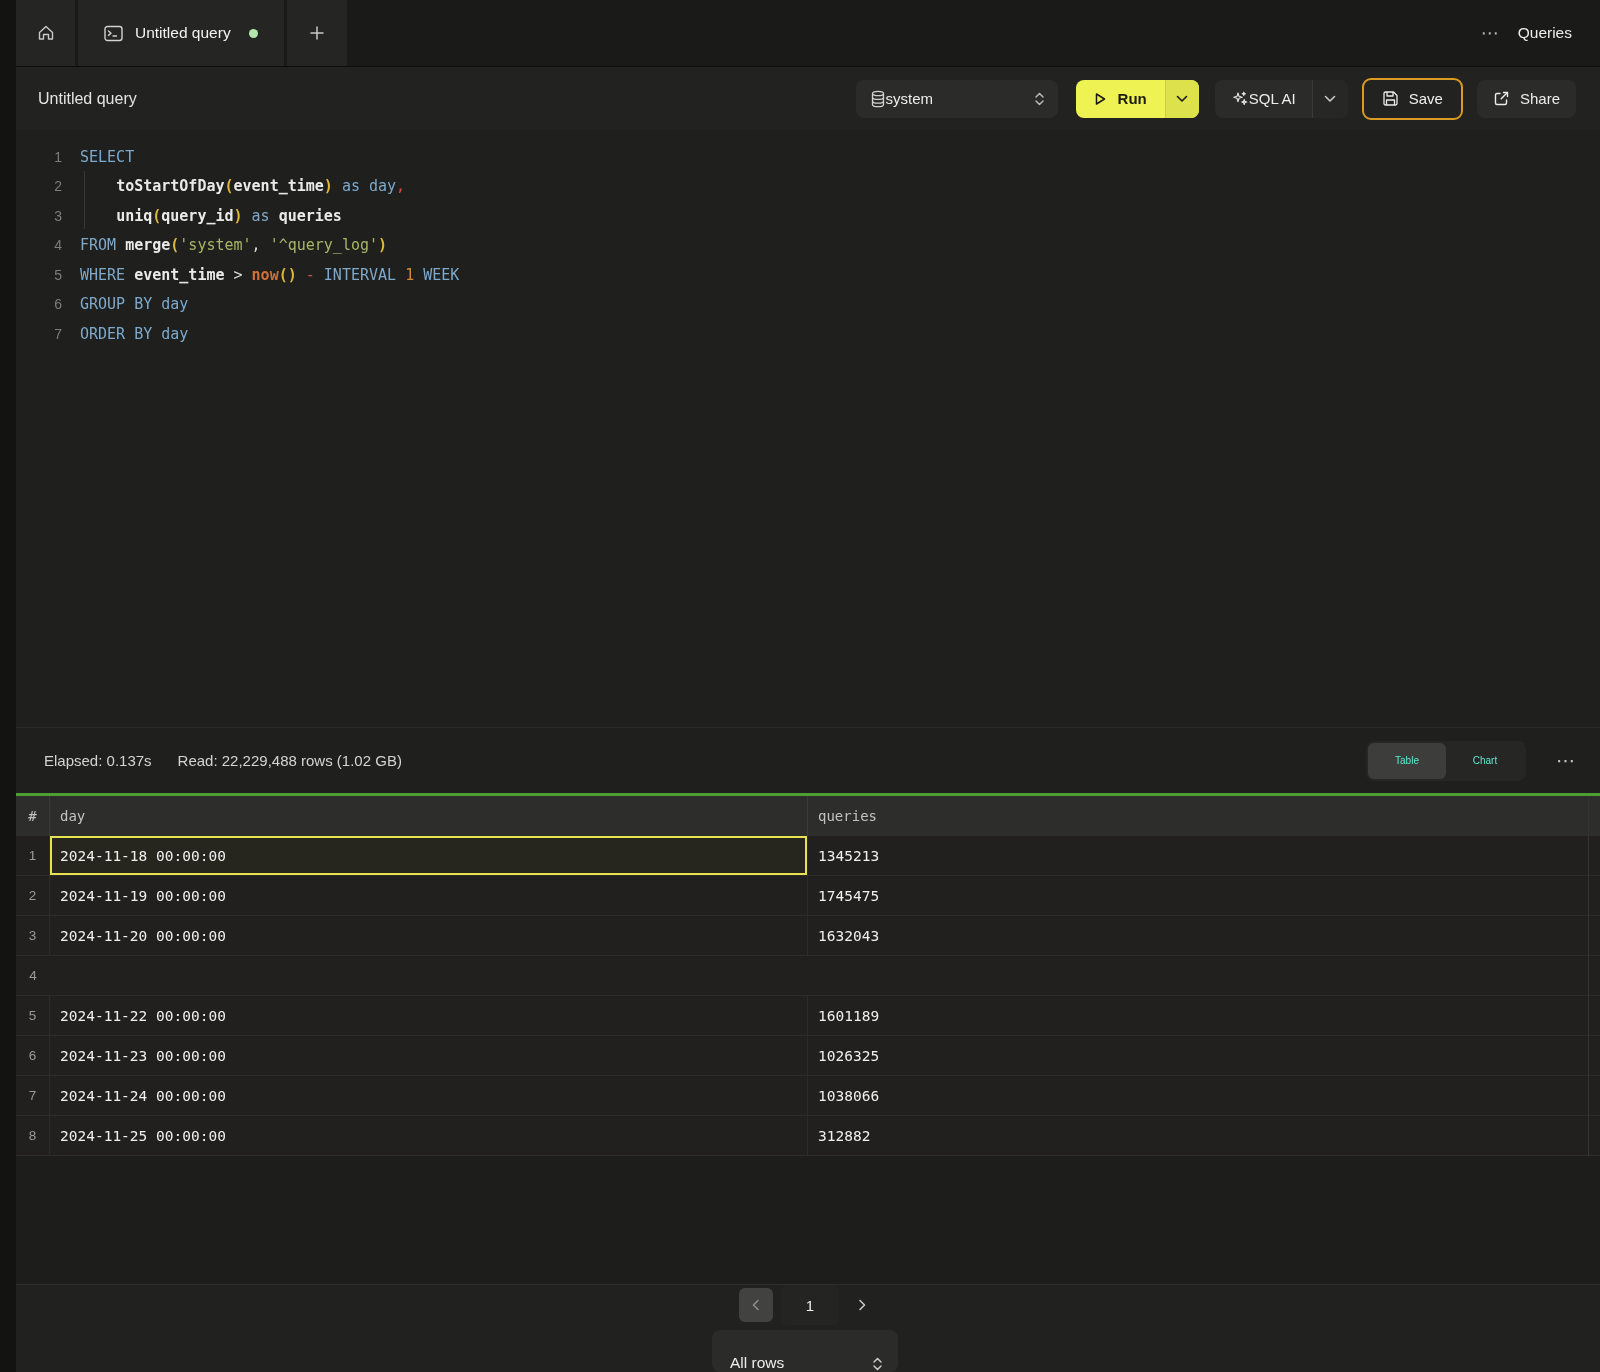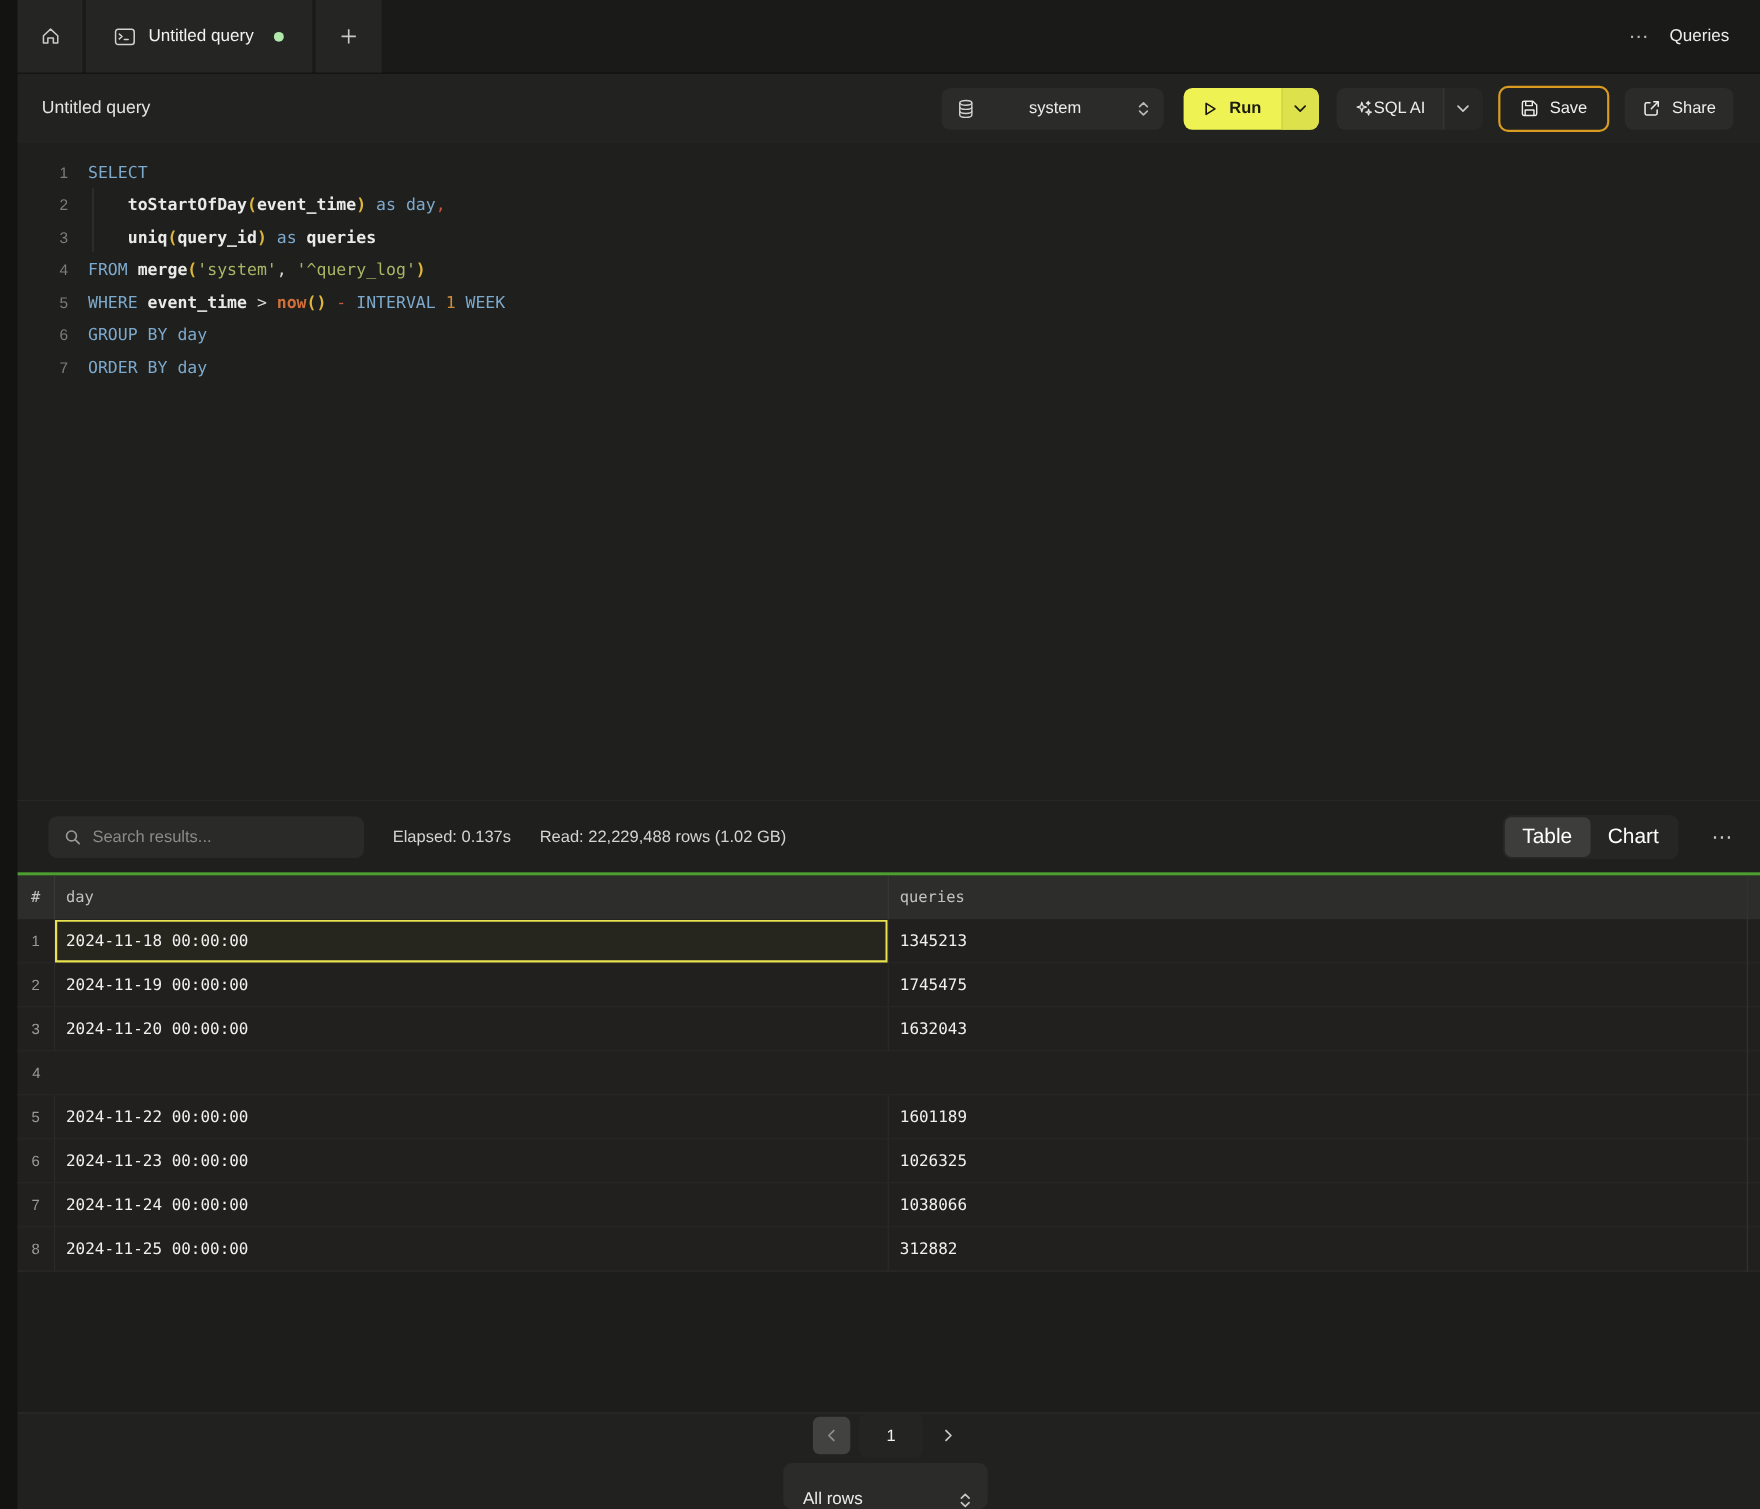--- a/index.html
+++ b/index.html
@@ -24,21 +24,21 @@
   .plus-btn { width:60px; cursor:pointer; color:#c9c9c7; }
   .tabbar-spacer { flex:1; }
   .tabbar-right { display:flex; align-items:center; gap:18px; padding-right:28px; }
   .ellipsis-glyph { color:#b5b5b3; font-size:18px; letter-spacing:1px; cursor:pointer; }
   .queries-label { font-size:15.5px; color:#ececea; cursor:pointer; }
 
   
   .toolbar { height:63px; background:#222220; display:flex; align-items:center; padding:0 24px 0 22px; gap:14px; }
   .doc-title { font-size:16px; color:#e4e4e2; flex:1; }
   .ctl { height:38px; border-radius:8px; display:flex; align-items:center; font-size:15px; }
-  .db-select { background:#2b2b29; width:202px; padding:0 12px 0 14px; gap:10px; cursor:pointer; margin-right:4px;text-align:center; }
+  .db-select { background:#2b2b29; width:202px; padding:0 12px 0 14px; cursor:pointer; margin-right:4px; }
   .db-select .lbl { flex:1; color:#ececea; }
   .icon { display:inline-flex; align-items:center; justify-content:center; }
   .icon svg { display:block; }
   .run-btn { background:#eef353; color:#1b1b10; font-weight:bold; overflow:hidden; padding:0; cursor:pointer; margin-right:2px;}
   .run-main { display:flex; align-items:center; gap:10px; padding:0 18px 0 16px; height:100%; }
   .run-caret { width:34px; height:100%; background:#dce14c; display:flex; align-items:center; justify-content:center; border-left:1px solid #c9ce45; cursor:pointer; }
   .sqlai-btn { background:#2b2b29; overflow:hidden; padding:0; cursor:pointer; }
   .sqlai-main { display:flex; align-items:center; padding:0 16px; height:100%; color:#ececea; }
   .sqlai-caret { width:36px; height:100%; display:flex; align-items:center; justify-content:center; border-left:1px solid #3a3a38; background:#272725; cursor:pointer; }
   .save-btn { border:2px solid #d99b20; background:transparent; padding:0 18px; gap:10px; color:#f0f0ee; cursor:pointer; height:42px; border-radius:9px; }
@@ -60,21 +60,21 @@
   .tok-pl  { color:#dadad8; }
 
   
   .results-bar { height:66px; background:#1f1f1d; border-top:1px solid #2a2a28; display:flex; align-items:center; padding:0 24px 0 28px; gap:26px; }
   .search-box { width:287px; height:38px; background:#2a2a28; border-radius:8px; display:flex; align-items:center; padding:0 12px 0 14px; gap:10px; cursor:text; }
   .search-box input { background:transparent; border:none; outline:none; color:#d8d8d6; font-size:15px; width:100%; font-family:"Liberation Sans", sans-serif; }
   .search-box input::placeholder { color:#8b8b89; }
   .stat { font-size:15px; color:#d4d4d2; }
   .results-spacer { flex:1; }
   .view-toggle { display:flex; background:#262624; border-radius:8px; padding:2px; height:40px; }
-  .view-seg { min-width:78px; padding:0 16px; display:flex; align-items:center; justify-content:center; font-size:19px; color:#ffffff; border-radius:6px; cursor:pointer; }
+  .view-seg { min-width:78px; padding:0 16px; display:flex; align-items:center; justify-content:center; font-size:10px; color:#5eead4; border-radius:6px; cursor:pointer; }
   .view-seg.active { background:#3d3d3b; }
   .results-menu { color:#c4c4c2; font-size:19px; letter-spacing:1px; margin-left:4px; cursor:pointer; }
 
   .green-divider { height:3px; background:#4f9e31; }
 
   
   .table-wrap { position:relative; }
   .grid-row { display:grid; grid-template-columns:34px 758px 1fr; }
   .thead { height:40px; background:#2d2d2b; font-family:"DejaVu Sans Mono", monospace; font-size:14px; color:#c2c2c0; }
   .thead > div { display:flex; align-items:center; border-right:1px solid #3a3a38; padding-left:10px; cursor:pointer; }
@@ -252,29 +252,20 @@
             <span class="line-code"><span class="tok-kw">GROUP</span><span class="tok-pl"> </span><span class="tok-kw">BY</span><span class="tok-pl"> </span><span class="tok-kw">day</span></span>
           </div>
           <div class="code-line">
             <span class="line-num">7</span>
             <span class="line-code"><span class="tok-kw">ORDER</span><span class="tok-pl"> </span><span class="tok-kw">BY</span><span class="tok-pl"> </span><span class="tok-kw">day</span></span>
           </div>
         </div>
     </div>
 
     <div class="results-bar">
-      <div class="search-box">
-        <span class="icon">
-          <svg width="16" height="16" viewBox="0 0 16 16" fill="none" stroke="#9a9a98" stroke-width="1.5" stroke-linecap="round">
-            <circle cx="7" cy="7" r="4.5"></circle>
-              <path d="M10.5 10.5 L14 14"></path>
-          </svg>
-        </span>
-        <input type="text" placeholder="Search results..." style="">
-      </div>
       <span class="stat">Elapsed: 0.137s</span>
       <span class="stat">Read: 22,229,488 rows (1.02 GB)</span>
       <div class="results-spacer"></div>
       <div class="view-toggle">
         <div class="view-seg active">Table</div>
         <div class="view-seg">Chart</div>
       </div>
       <span class="results-menu">⋯</span>
     </div>
 

